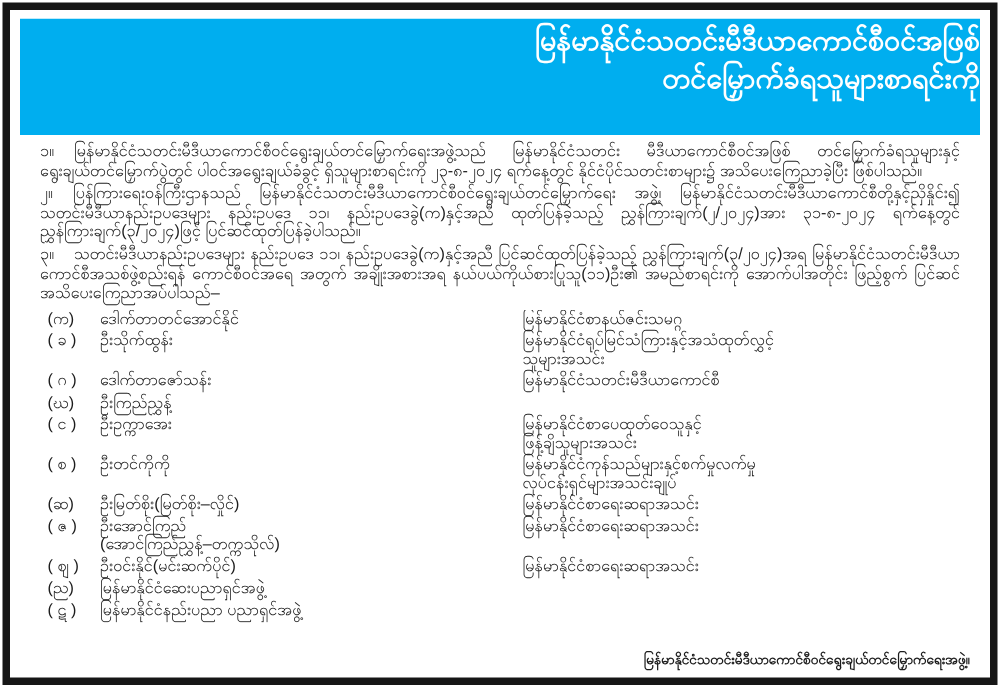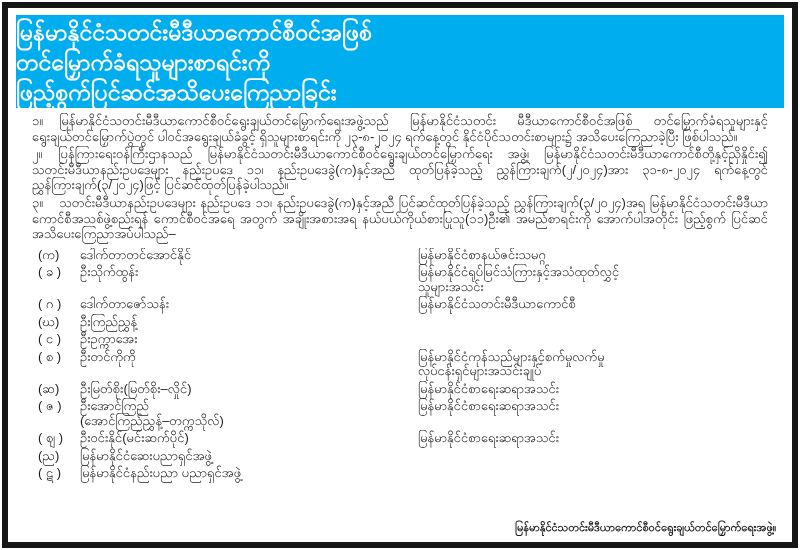--- a/index.html
+++ b/index.html
@@ -14,21 +14,21 @@
     left: 2px; top: 2px; right: 2px; bottom: 2px;
     border: 6px solid var(--frame-border, #161616);
     background: var(--page-bg, #ffffff);
     overflow: hidden;
   }
   .header-banner {
     margin: 7px 8px 0 8px;
     height: 93px;
     background: var(--header-bg, #00AEEF);
     color: var(--header-text, #ffffff);
-    text-align: left;
+    text-align: right;
     font-weight: bold;
     font-size: 23px;
     line-height: 30px;
     padding-top: 2px;
     box-sizing: border-box;
     overflow: hidden;
   }
   .body-text {
     margin: 5px 24px 0 24px;
     color: var(--body-text, #1c1c1c);
@@ -65,21 +65,20 @@
   }
 </style>
 </head>
 <body>
 
 <div class="frame">
 
   <div class="header-banner">
     <div>မြန်မာနိုင်ငံသတင်းမီဒီယာကောင်စီဝင်အဖြစ်</div>
     <div>တင်မြှောက်ခံရသူများစာရင်းကို</div>
-    <div>ဖြည့်စွက်ပြင်ဆင်အသိပေးကြေညာခြင်း</div>
   </div>
 
   <div class="body-text">
     <p class="para"><span class="para-num">၁။</span><span>မြန်မာနိုင်ငံသတင်းမီဒီယာကောင်စီဝင်ရွေးချယ်တင်မြှောက်ရေးအဖွဲ့သည် မြန်မာနိုင်ငံသတင်း မီဒီယာကောင်စီဝင်အဖြစ် တင်မြှောက်ခံရသူများနှင့် ရွေးချယ်တင်မြှောက်ပွဲတွင် ပါဝင်အရွေးချယ်ခံခွင့် ရှိသူများစာရင်းကို ၂၃-၈-၂၀၂၄ ရက်နေ့တွင် နိုင်ငံပိုင်သတင်းစာများ၌ အသိပေးကြေညာခဲ့ပြီး ဖြစ်ပါသည်။</span></p>
     <p class="para"><span class="para-num">၂။</span><span>ပြန်ကြားရေးဝန်ကြီးဌာနသည် မြန်မာနိုင်ငံသတင်းမီဒီယာကောင်စီဝင်ရွေးချယ်တင်မြှောက်ရေး အဖွဲ့၊ မြန်မာနိုင်ငံသတင်းမီဒီယာကောင်စီတို့နှင့်ညှိနှိုင်း၍ သတင်းမီဒီယာနည်းဥပဒေများ နည်းဥပဒေ ၁၁၊ နည်းဥပဒေခွဲ(က)နှင့်အညီ ထုတ်ပြန်ခဲ့သည့် ညွှန်ကြားချက်(၂/၂၀၂၄)အား ၃၁-၈-၂၀၂၄ ရက်နေ့တွင် ညွှန်ကြားချက်(၃/၂၀၂၄)ဖြင့် ပြင်ဆင်ထုတ်ပြန်ခဲ့ပါသည်။</span></p>
     <p class="para"><span class="para-num">၃။</span><span>သတင်းမီဒီယာနည်းဥပဒေများ နည်းဥပဒေ ၁၁၊ နည်းဥပဒေခွဲ(က)နှင့်အညီ ပြင်ဆင်ထုတ်ပြန်ခဲ့သည့် ညွှန်ကြားချက်(၃/၂၀၂၄)အရ မြန်မာနိုင်ငံသတင်းမီဒီယာကောင်စီအသစ်ဖွဲ့စည်းရန် ကောင်စီဝင်အရေ အတွက် အချိုးအစားအရ နယ်ပယ်ကိုယ်စားပြုသူ(၁၁)ဦး၏ အမည်စာရင်းကို အောက်ပါအတိုင်း ဖြည့်စွက် ပြင်ဆင်အသိပေးကြေညာအပ်ပါသည်–</span></p>
   </div>
 
   <div class="roster">
     <div class="roster-row">
@@ -98,20 +97,22 @@
       <span class="roster-name">ဒေါက်တာဇော်သန်း</span>
       <span class="roster-org">မြန်မာနိုင်ငံသတင်းမီဒီယာကောင်စီ</span>
     </div>
     <div class="roster-row">
       <span class="roster-label">(ဃ)</span>
       <span class="roster-name">ဦးကြည်ညွှန့်</span>
     </div>
     <div class="roster-row">
       <span class="roster-label">( င )</span>
       <span class="roster-name">ဦးဥက္ကာအေး</span>
+      <span class="roster-org">မြန်မာနိုင်ငံစာပေထုတ်ဝေသူနှင့်
+ဖြန့်ချိသူများအသင်း</span>
     </div>
     <div class="roster-row">
       <span class="roster-label">( စ )</span>
       <span class="roster-name">ဦးတင်ကိုကို</span>
       <span class="roster-org">မြန်မာနိုင်ငံကုန်သည်များနှင့်စက်မှုလက်မှု
 လုပ်ငန်းရှင်များအသင်းချုပ်</span>
     </div>
     <div class="roster-row">
       <span class="roster-label">(ဆ)</span>
       <span class="roster-name">ဦးမြတ်စိုး(မြတ်စိုး–လှိုင်)</span>

